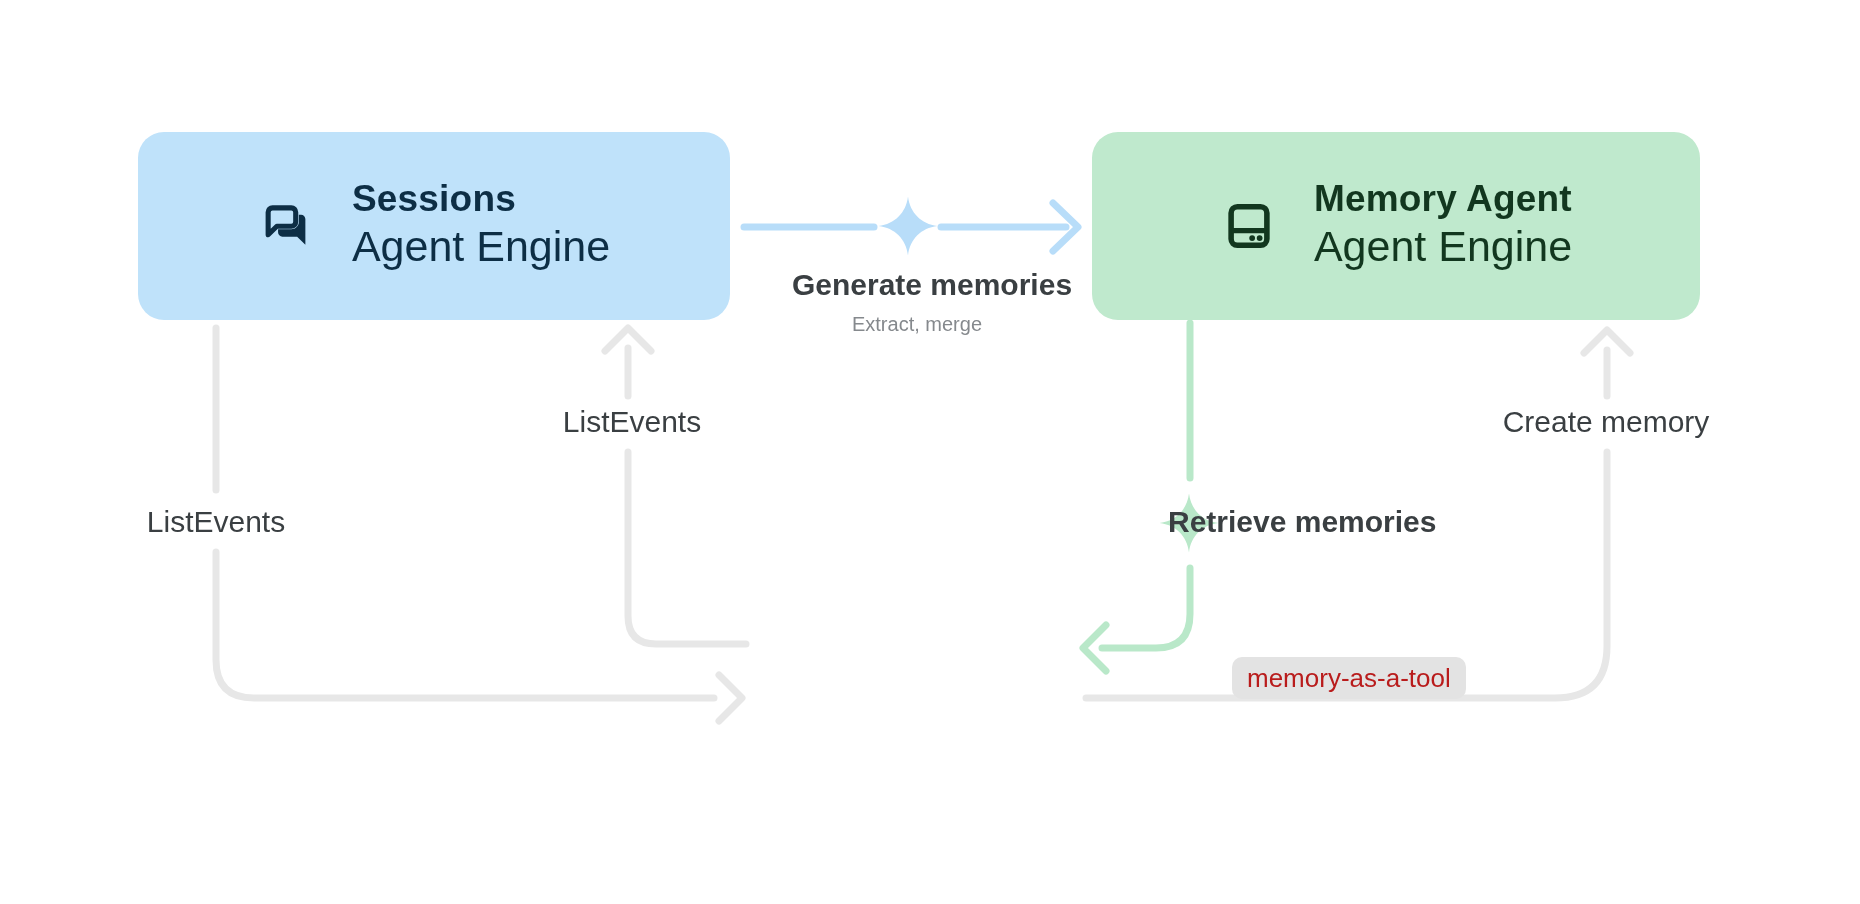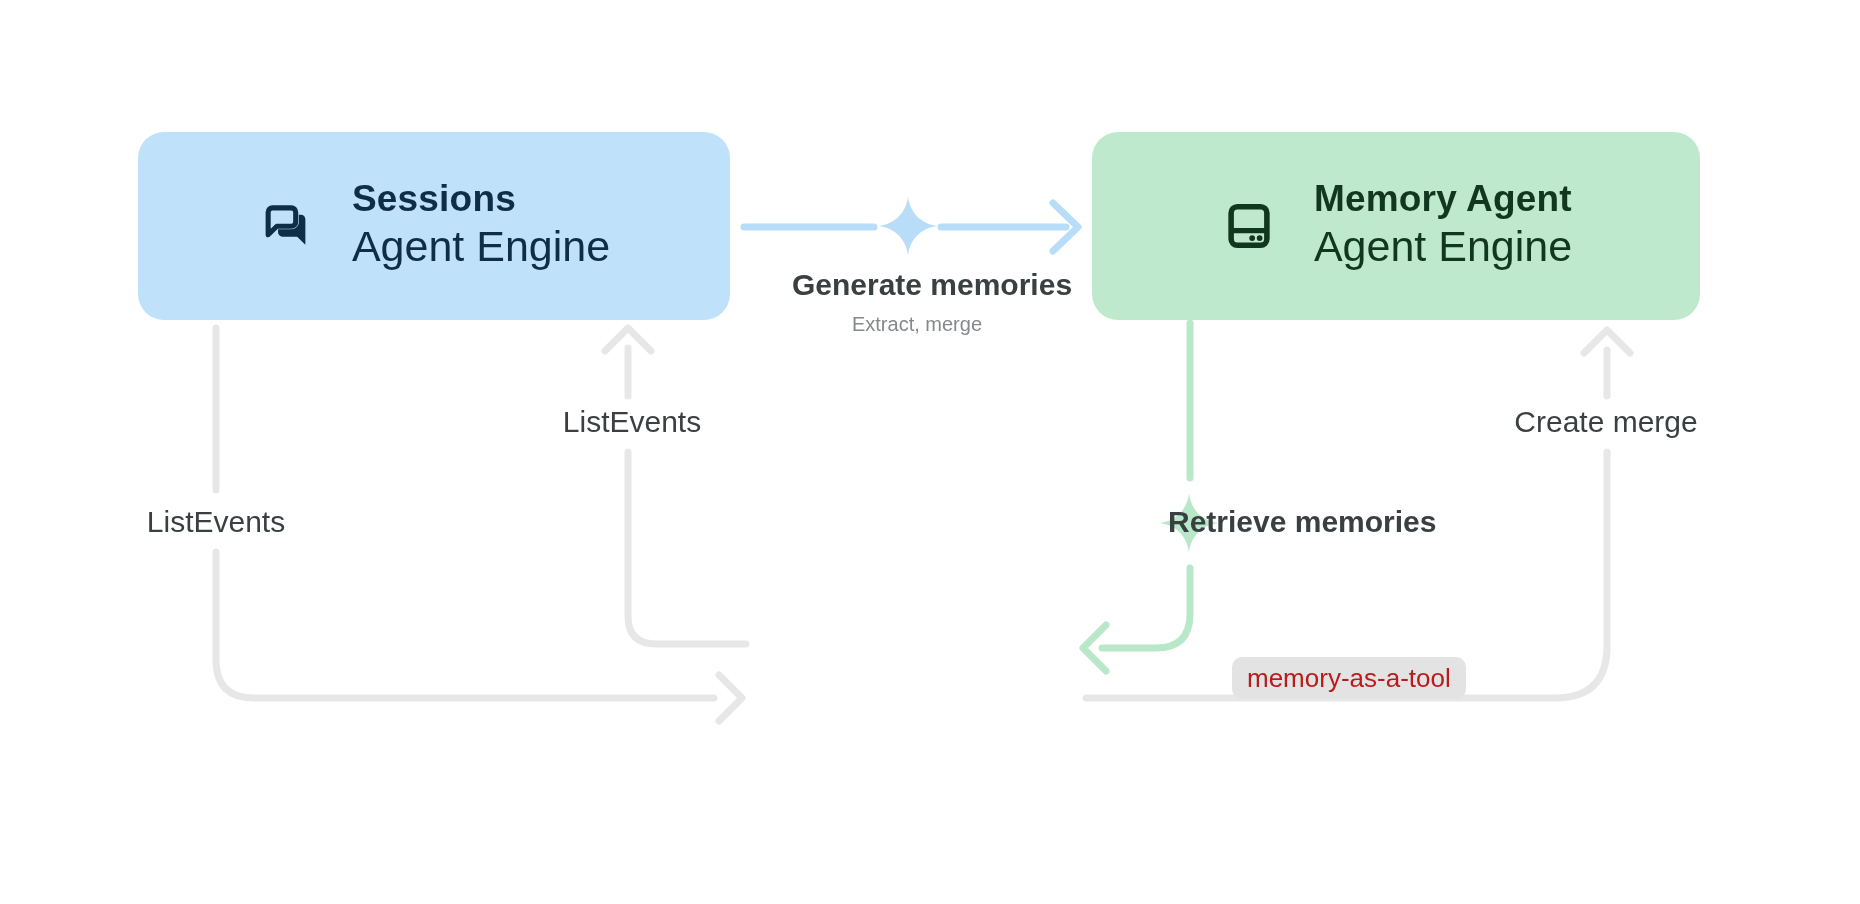--- a/index.html
+++ b/index.html
@@ -97,17 +97,17 @@
     </span>
   </div>
 
 
   <div class="lbl bold center" style="left:932px;top:268px;">Generate memories</div>
   <div class="lbl muted center" style="left:917px;top:307px;">Extract, merge</div>
 
   <div class="lbl center onln" style="left:632px;top:403px;">ListEvents</div>
   <div class="lbl center onln" style="left:216px;top:503px;">ListEvents</div>
   <div class="lbl bold" style="left:1168px;top:505px;">Retrieve memories</div>
-  <div class="lbl center onln" style="left:1606px;top:403px;">Create merge</div>
+  <div class="lbl center onln" style="left:1606px;top:403px;">Create memory</div>
 
   <div class="badge">memory-as-a-tool</div>
 
 </div>
 
 </body></html>

